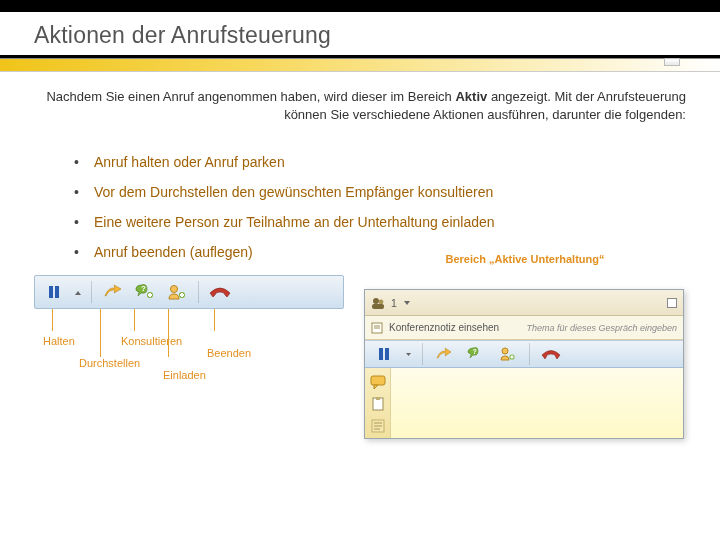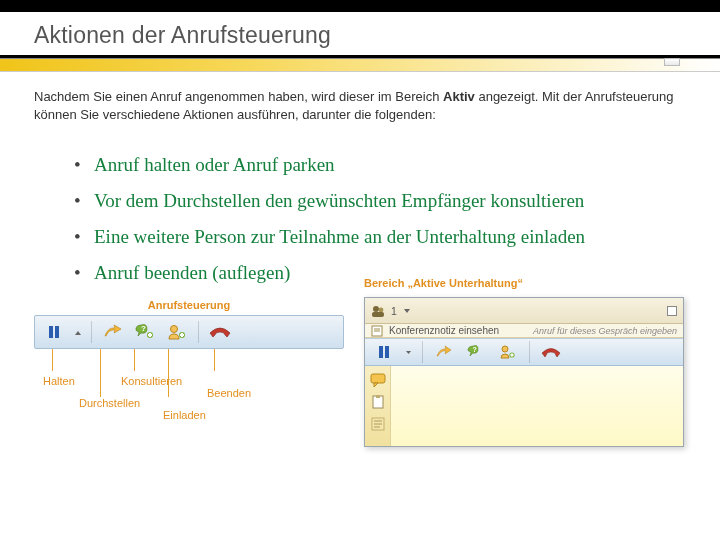--- a/index.html
+++ b/index.html
@@ -36,31 +36,31 @@
   }
   .gradbar-wrap { position: relative; }
   .little-right-box {
     position:absolute; right: 6px; top: 3px; width: 16px; height: 8px;
     background: linear-gradient(180deg,#fff,#e8e8e8);
     border:1px solid #bbb;
   }
   .intro {
     font-size: 13px; color: #333; line-height: 1.35;
     margin: 16px 0 24px 0;
+    text-align: right;
   }
   .intro strong { font-weight: 700; }
   ul.bullets {
     list-style: none;
     margin-left: 40px;
   }
   ul.bullets li {
-    font-size: 19px; color: #15803d;
+    font-size: 14px; color: #a16207;
     padding: 7px 0 7px 20px;
     position: relative;
-    font-family: Liberation Serif, serif;
   }
   ul.bullets li::before {
     content: "•"; position: absolute; left: 0; top: 7px; color: #444;
   }
   .lower {
     display: flex; gap: 20px; margin-top: 8px;
   }
   .lower-left {
     width: 310px;
     position: relative;
@@ -85,22 +85,22 @@
   .pline {
     position:absolute; width:1px; height:22px; top:0; background:#e7a22b;
   }
   .lbl {
     position:absolute; font-size:11px; color:#e28f1f; font-weight:400; white-space:nowrap;padding-left:15px;
   }
   .lower-right {
     flex: 1;
   }
   .panel-caption-right {
-    font-size: 11px; color:#e28f1f; font-weight:700; text-align:left;
-    margin-bottom:4px; position: relative; top:-22px;
+    font-size: 11px; color:#e28f1f; font-weight:700; text-align:center;
+    margin-bottom:20px; position: relative; top:-22px;
   }
   .lower-right-inner { margin-top:-18px; }
   .convo-window {
     width: 320px; height: 150px;
     border: 1px solid #9aa7b0;
     background: #fffef9;
     box-shadow: 2px 2px 6px rgba(0,0,0,.2);
     position: relative;
     display:flex; flex-direction:column;
   }
@@ -108,21 +108,21 @@
     height: 26px;
     background: linear-gradient(180deg,#f6f1df,#ece3c7);
     border-bottom:1px solid #cdbf97;
     display:flex; align-items:center;
     padding: 0 6px; gap:6px;
   }
   .convo-header .count { font-size:10.5px; color:#555; }
   .convo-header .ctl { margin-left:auto; width:10px;height:10px;border:1px solid #888;background:#fff; }
   .convo-header .ppl-icon { width:14px;height:14px; }
   .convo-subhdr {
-    height: 14px; display:flex; align-items:center;
+    height: 24px; display:flex; align-items:center;
     padding:0 6px; gap:6px; background:#faf6e6;
     border-bottom:1px solid #dccfa3;
   }
   .convo-subhdr .kn { font-size:10px; color:#555; }
   .convo-subhdr .themeprompt {
     margin-left:auto; font-size:9px; color:#8a8a8a; font-style:italic;
   }
   .convo-toolbar {
     height: 28px;
     background: linear-gradient(180deg,#eef3f8,#cfe0ef);
@@ -163,21 +163,20 @@
   <ul class="bullets">
     <li>Anruf halten oder Anruf parken</li>
     <li>Vor dem Durchstellen den gewünschten Empfänger konsultieren</li>
     <li>Eine weitere Person zur Teilnahme an der Unterhaltung einladen</li>
     <li>Anruf beenden (auflegen)</li>
   </ul>
 
   <div class="lower">
 
     <div class="lower-left">
-      <div class="panel-caption">Anrufsteuerung</div>
 
       <div class="toolbar">
         <div class="tb-btn">
           <svg width="16" height="16">
               <rect x="3" y="2" width="4" height="12" fill="#2a5db0"></rect>
               <rect x="9" y="2" width="4" height="12" fill="#2a5db0"></rect>
             </svg>
         </div>
         <div style="width:6px;height:6px;border-left:4px solid #666;border-top:3px solid transparent;border-bottom:3px solid transparent;transform:rotate(-90deg);"></div>
         <div class="sep"></div>
@@ -246,21 +245,21 @@
               </svg>
           <div class="ctl"></div>
         </div>
         <div class="convo-subhdr">
           <svg width="12" height="12">
                 <rect x="1" y="1" width="10" height="10" fill="#fff" stroke="#a08c50"></rect>
                 <line x1="3" y1="4" x2="9" y2="4" stroke="#a08c50"></line>
                 <line x1="3" y1="6" x2="9" y2="6" stroke="#a08c50"></line>
               </svg>
           <span class="kn">Konferenznotiz einsehen</span>
-          <span class="themeprompt">Anruf für dieses Gespräch eingeben</span>
+          <span class="themeprompt">Thema für dieses Gespräch eingeben</span>
         </div>
         <div class="convo-toolbar">
           <div class="tb-btn">
             <svg width="14" height="14">
                   <rect x="2" y="1" width="4" height="12" fill="#2a5db0"></rect>
                   <rect x="8" y="1" width="4" height="12" fill="#2a5db0"></rect>
                 </svg>
           </div>
           <svg width="7" height="7">
                 <path d="M1 2 L3.5 5 L6 2 Z" fill="#666"></path>

